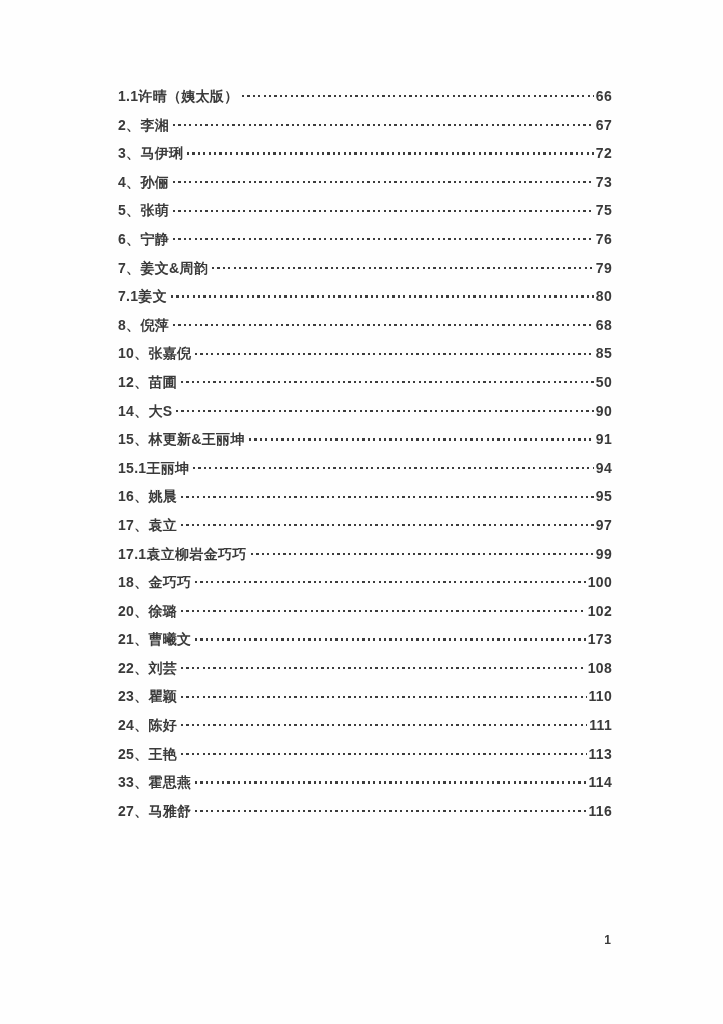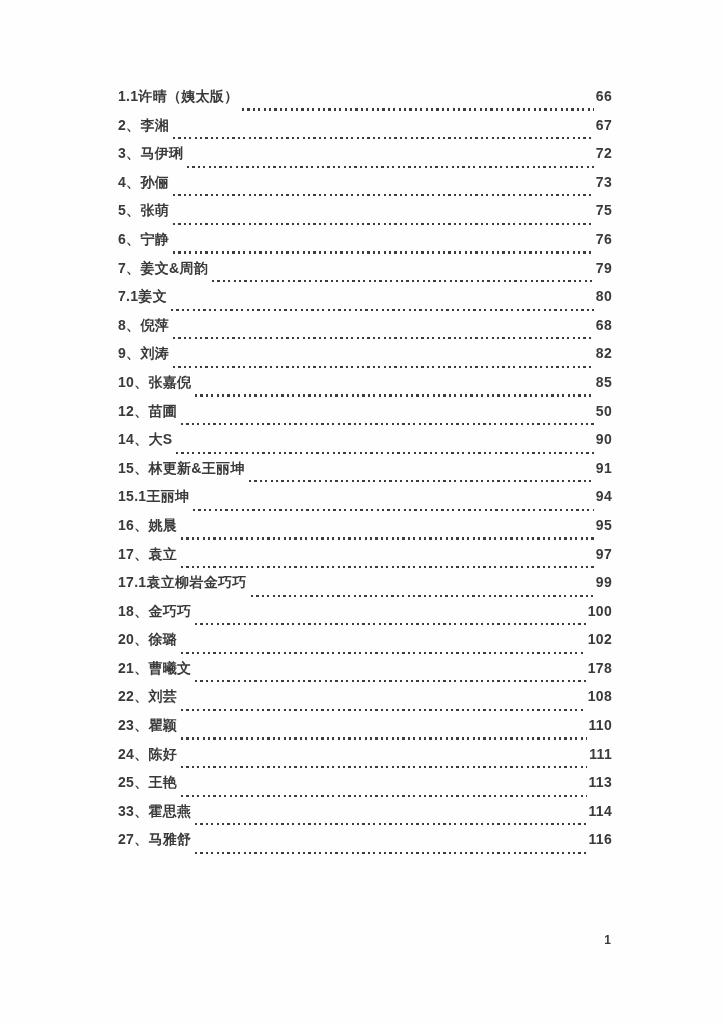--- a/index.html
+++ b/index.html
@@ -16,21 +16,21 @@
     font-family: "Liberation Sans", sans-serif;
   }
   .toc {
     position: absolute;
     left: 118px;
     top: 82px;
     width: 494px;
   }
   .toc-row {
     display: flex;
-    align-items: flex-end;
+    align-items: center;
     height: 28.6px;
     line-height: 28.6px;
     font-size: 14px;
     font-weight: 700;
     color: #3a3a3a;
     letter-spacing: 0.3px;
     cursor: pointer;
   }
   .toc-label {
     white-space: nowrap;
@@ -115,25 +115,20 @@
     <span class="toc-leader"></span>
     <span class="toc-page">80</span>
   </div>
 
   <div class="toc-row">
     <span class="toc-label">8、倪萍</span>
     <span class="toc-leader"></span>
     <span class="toc-page">68</span>
   </div>
 
-  <div class="toc-row">
-    <span class="toc-label">9、刘涛</span>
-    <span class="toc-leader"></span>
-    <span class="toc-page">82</span>
-  </div>
 
   <div class="toc-row">
     <span class="toc-label">10、张嘉倪</span>
     <span class="toc-leader"></span>
     <span class="toc-page">85</span>
   </div>
 
 
   <div class="toc-row">
     <span class="toc-label">12、苗圃</span>
@@ -187,21 +182,21 @@
 
   <div class="toc-row">
     <span class="toc-label">20、徐璐</span>
     <span class="toc-leader"></span>
     <span class="toc-page">102</span>
   </div>
 
   <div class="toc-row">
     <span class="toc-label">21、曹曦文</span>
     <span class="toc-leader"></span>
-    <span class="toc-page">178</span>
+    <span class="toc-page">173</span>
   </div>
 
   <div class="toc-row">
     <span class="toc-label">22、刘芸</span>
     <span class="toc-leader"></span>
     <span class="toc-page">108</span>
   </div>
 
   <div class="toc-row">
     <span class="toc-label">23、瞿颖</span>

